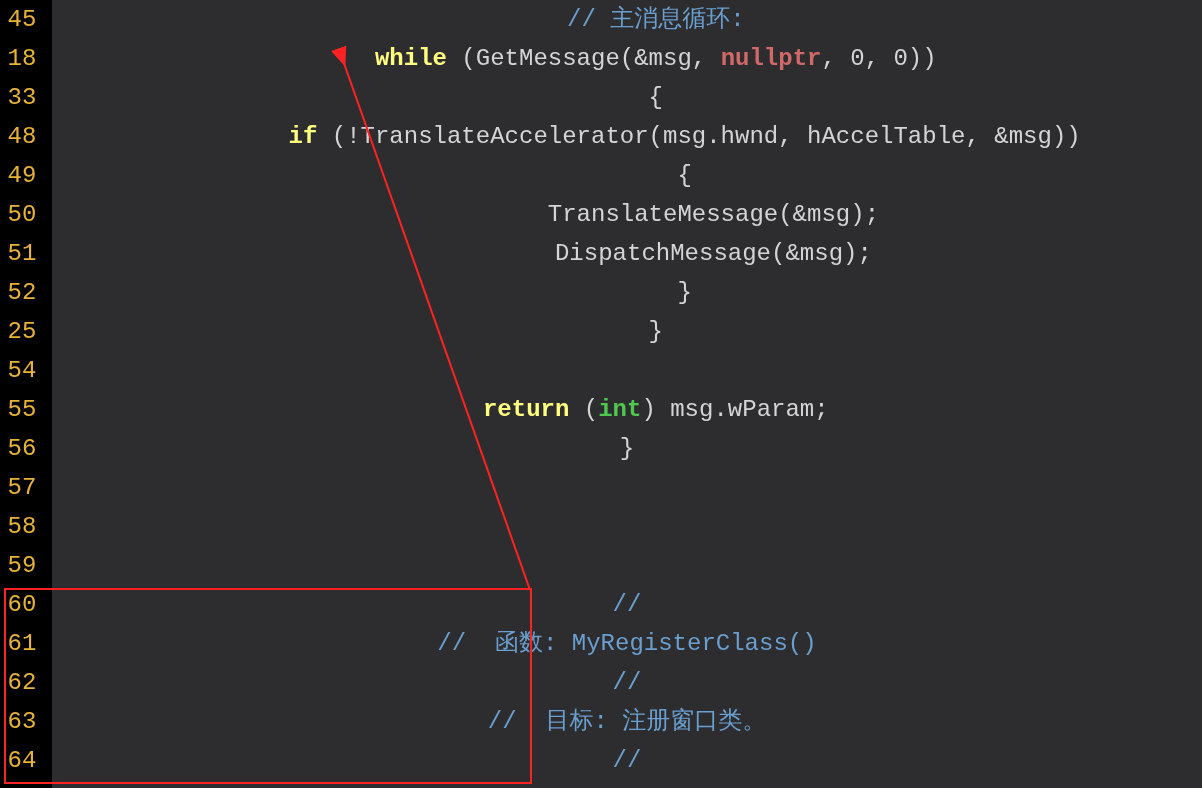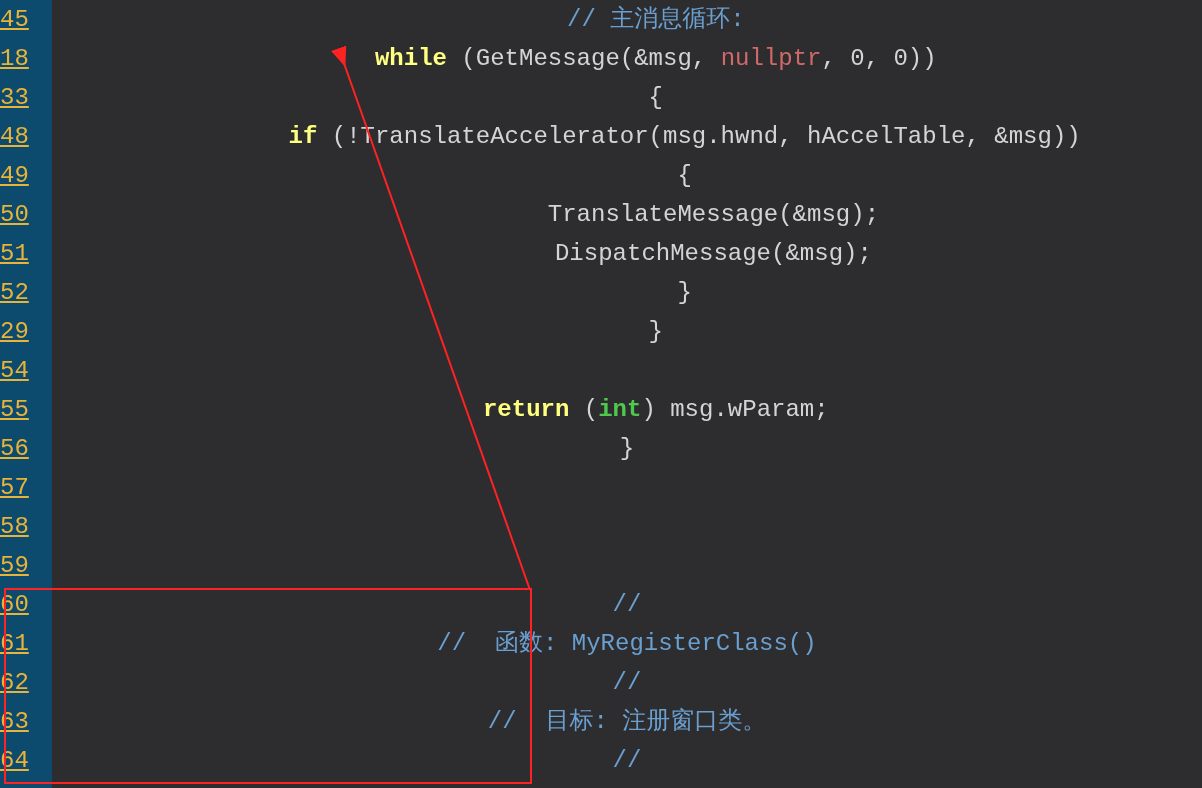--- a/index.html
+++ b/index.html
@@ -17,27 +17,26 @@
     height: 788px;
     overflow: hidden;
     position: relative;
   }
   .editor {
     display: flex;
     height: 100%;
   }
   .gutter {
     width: 52px;
-    background: #0c4a6e;
-    text-align: left;
+    background: #000000;
+    text-align: center;
     color: #e8b339;
     padding-right: 8px;
     user-select: none;
     flex-shrink: 0;
-    text-decoration: underline;
   }
   .gutter .line-number {
     display: block;
     height: 39px;
     line-height: 39px;
   }
   .code {
     flex: 1;
     white-space: pre;
     padding-left: 0;
@@ -55,20 +54,21 @@
     color: #ffff80;
     font-weight: bold;
     margin-top: 8px;
   }
   .keyword-type {
     color: #4ec94e;
     font-weight: bold;
   }
   .nullptr {
     color: #d16969;
+    font-weight: bold;
   }
   .punct { color: #d4d4d4; }
   .ident { color: #d4d4d4; }
   
   .annotation-box {
     position: absolute;
     border: 2px solid #ff2222;
     pointer-events: none;
   }
 </style>
@@ -78,21 +78,21 @@
 <div class="editor">
   <div class="gutter" id="gutter">
       <span class="line-number">45</span>
       <span class="line-number">18</span>
       <span class="line-number">33</span>
       <span class="line-number">48</span>
       <span class="line-number">49</span>
       <span class="line-number">50</span>
       <span class="line-number">51</span>
       <span class="line-number">52</span>
-      <span class="line-number">29</span>
+      <span class="line-number">25</span>
       <span class="line-number">54</span>
       <span class="line-number">55</span>
       <span class="line-number">56</span>
       <span class="line-number">57</span>
       <span class="line-number">58</span>
       <span class="line-number">59</span>
       <span class="line-number">60</span>
       <span class="line-number">61</span>
       <span class="line-number">62</span>
       <span class="line-number">63</span>

